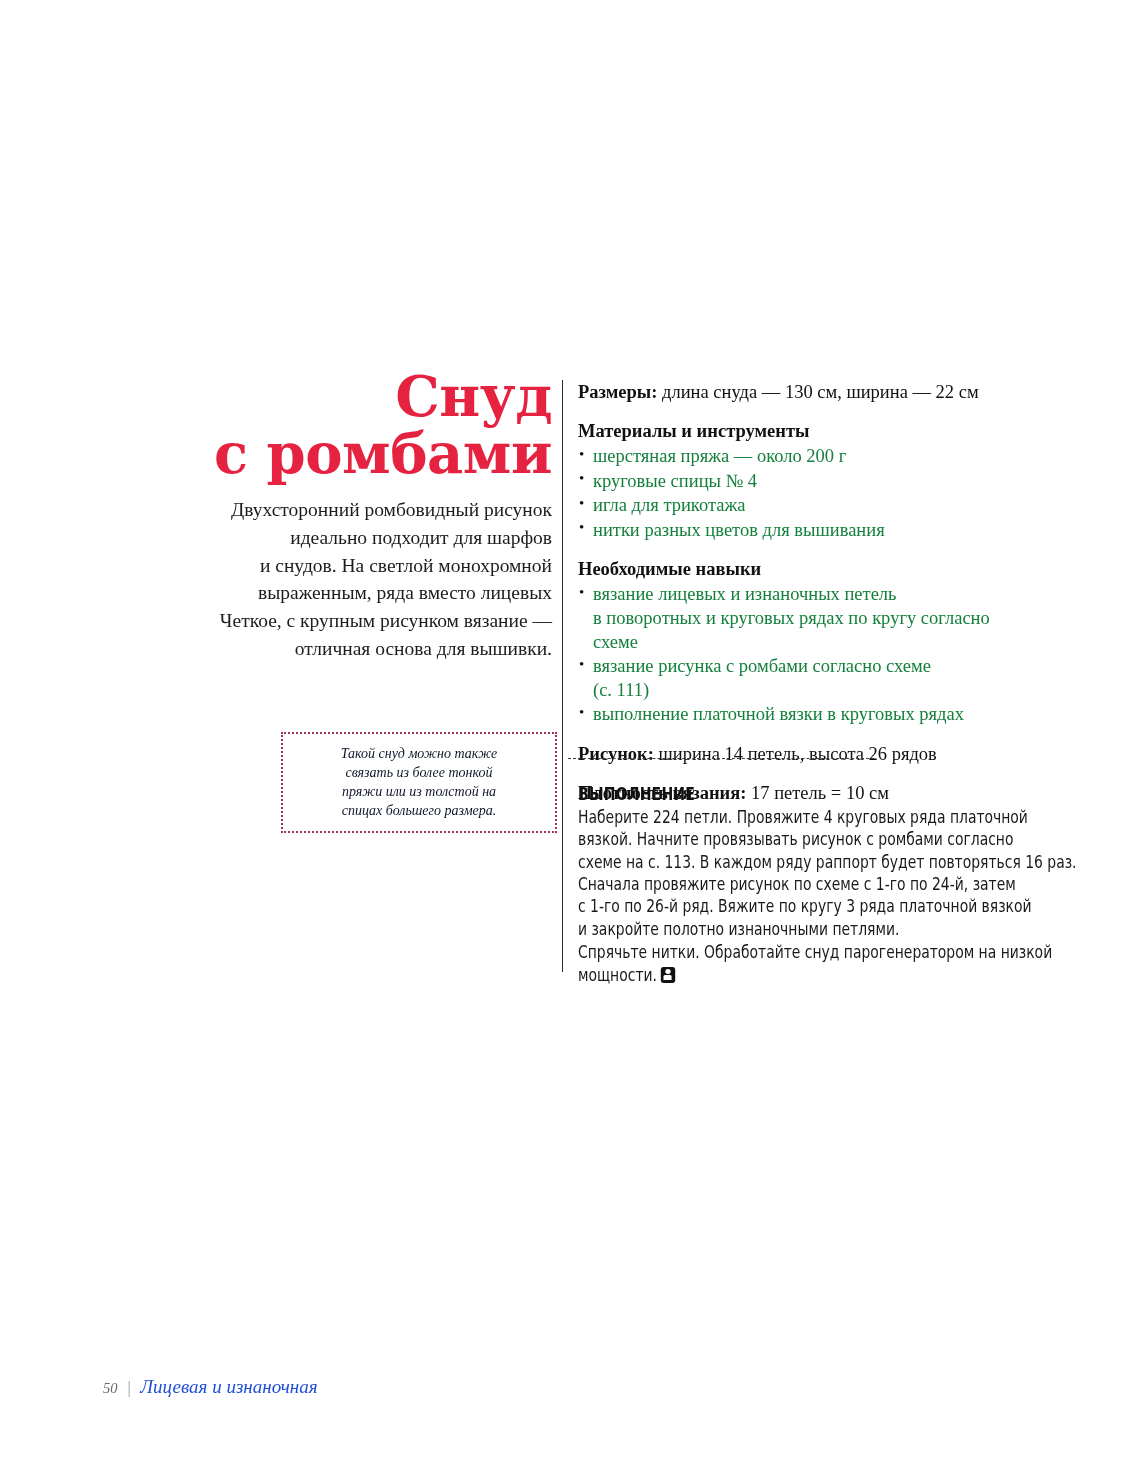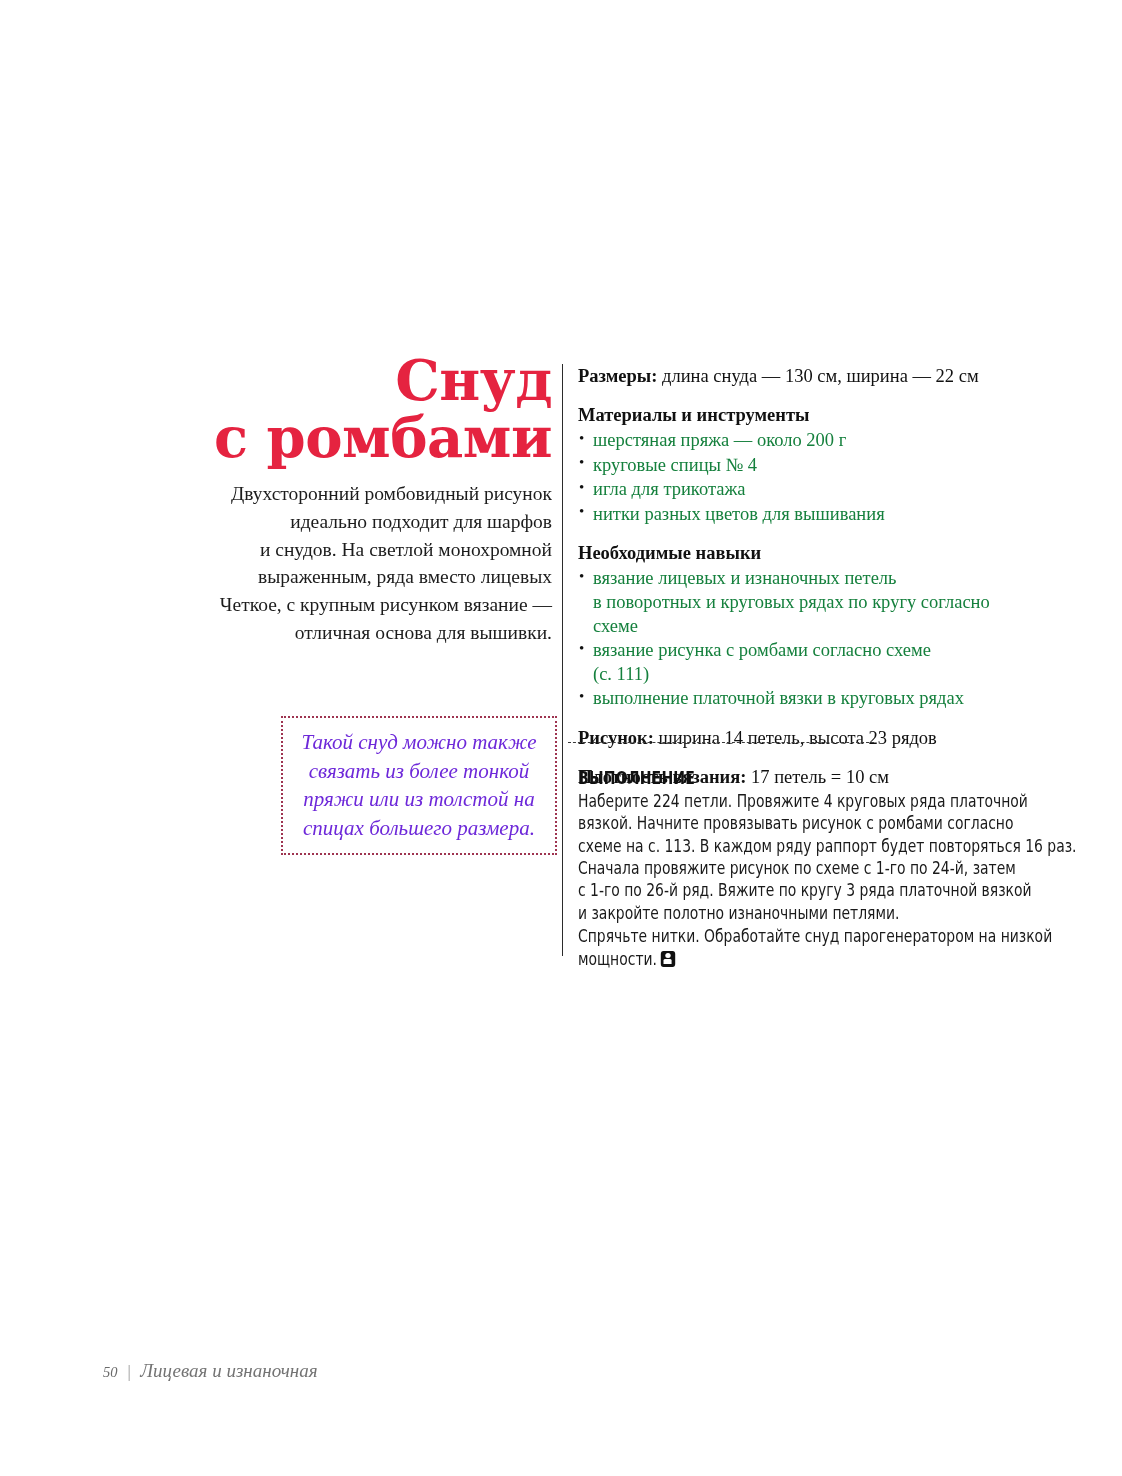--- a/index.html
+++ b/index.html
@@ -14,20 +14,21 @@
     position: relative;
     font-family: "Liberation Serif", "DejaVu Serif", serif;
     color: #1a1a1a;
     overflow: hidden;
   }
 
   .page {
     position: absolute;
     inset: 0;
     background: #ffffff;
+    margin-top: 16px;
   }
 
   
   .left-col {
     position: absolute;
     left: 150px;
     top: 352px;
     width: 412px;
     text-align: right;
   }
@@ -63,23 +64,23 @@
     top: 716px;
     width: 276px;
     box-sizing: border-box;
     border: 2px dotted #9e3450;
     padding: 10px 14px 11px 14px;
     text-align: center;
   }
   .note-box .note-text {
     font-family: "Liberation Serif", "DejaVu Serif", serif;
     font-style: italic;
-    font-size: 21px;
+    font-size: 14px;
     line-height: 1.36;
-    color: #6d28d9;
+    color: #0f172a;
   }
   .note-box .ln { display: block; white-space: nowrap; }
 
   
   .v-rule {
     position: absolute;
     left: 562px;
     top: 364px;
     width: 1px;
     height: 592px;
@@ -214,21 +215,21 @@
     top: 1360px;
     display: flex;
     align-items: baseline;
     gap: 9px;
     font-family: "Liberation Serif", "DejaVu Serif", serif;
     color: #6a6a6a;
     font-style: italic;
   }
   .footer .pg { font-size: 14.5px; }
   .footer .bar { font-size: 17px; color: #9a9a9a; }
-  .footer .sect { font-size: 19px; color: #737373; }
+  .footer .sect { font-size: 19px; color: #1d4ed8; }
 </style>
 </head>
 <body>
 
 <div class="page">
 
   <div class="left-col">
 
     <h1 class="title">
       <span class="ln">Снуд</span>
@@ -282,21 +283,21 @@
         <span class="ln">вязание рисунка с ромбами согласно схеме</span>
         <span class="ln">(с. 111)</span>
       </li>
       <li>
         <span class="ln">выполнение платочной вязки в круговых рядах</span>
       </li>
     </ul>
 
     <p class="spec-line">
       <span class="lbl">Рисунок:</span>
-      <span>ширина 14 петель, высота 23 рядов</span>
+      <span>ширина 14 петель, высота 26 рядов</span>
     </p>
 
     <p class="spec-line">
       <span class="lbl">Плотность вязания:</span>
       <span>17 петель = 10 см</span>
     </p>
   </div>
 
   <div class="dash-sep"></div>
 

